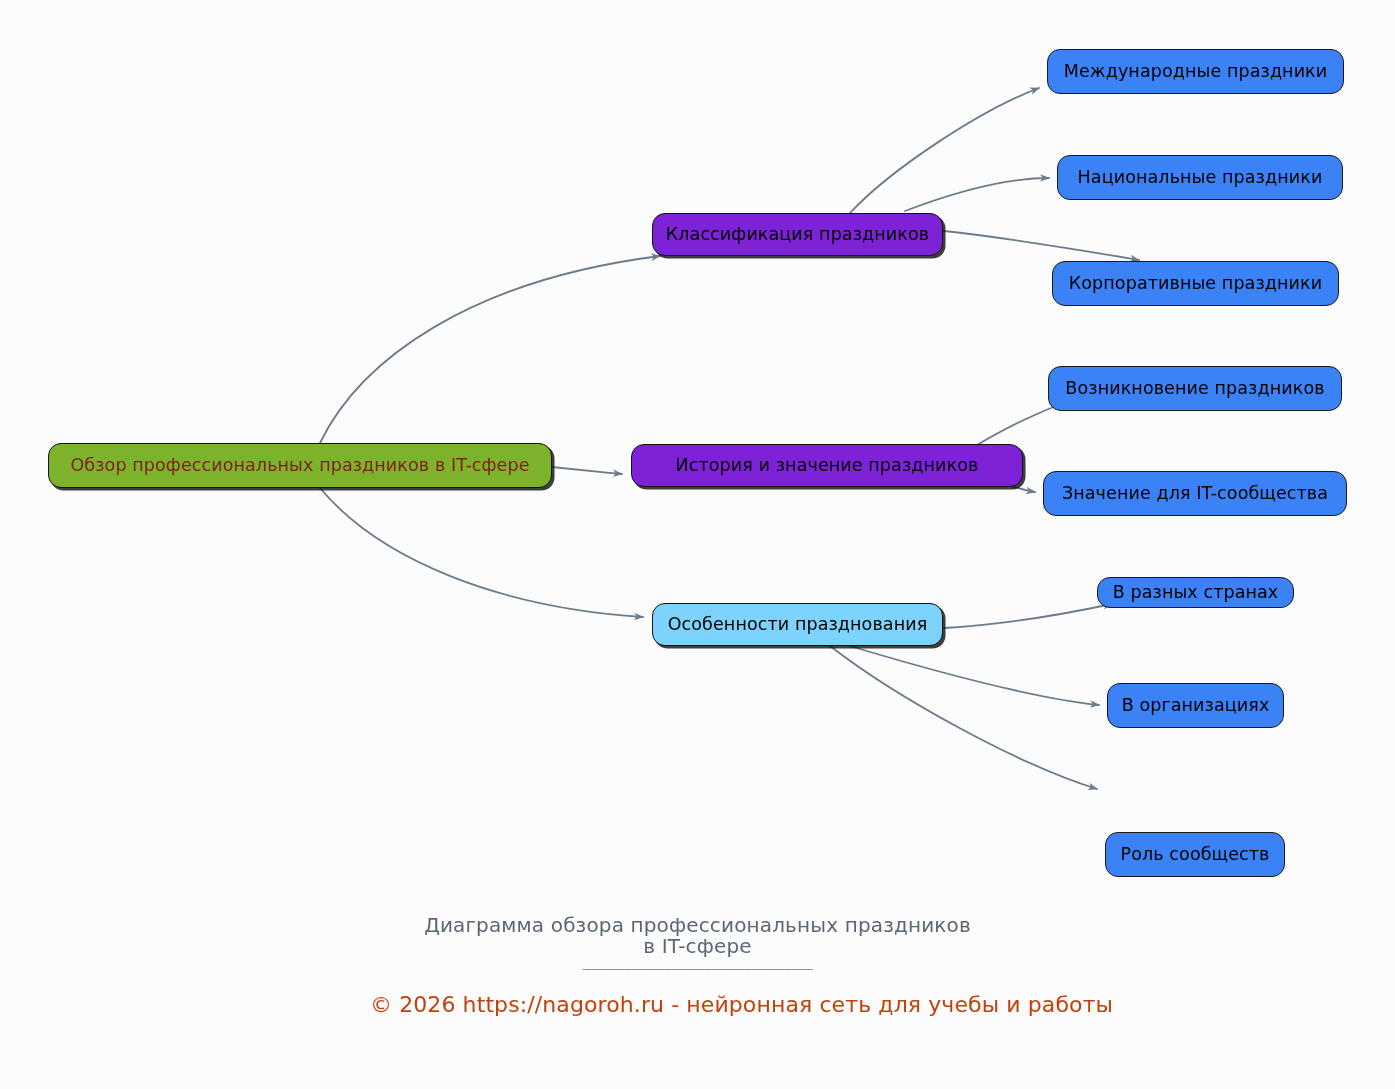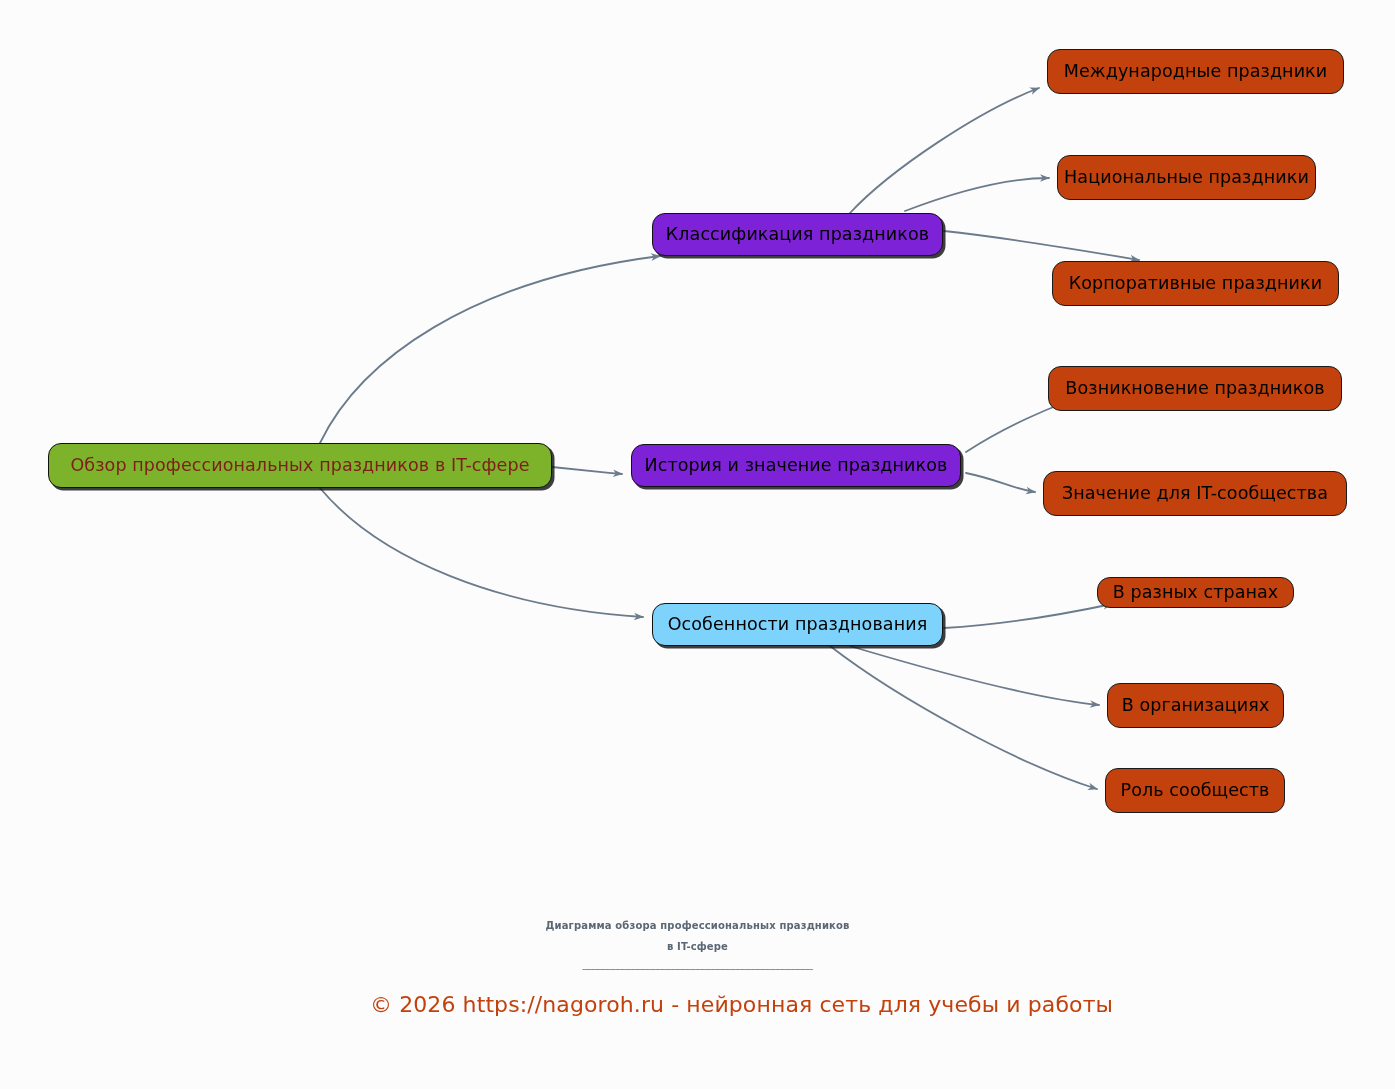--- a/index.html
+++ b/index.html
@@ -43,34 +43,34 @@
     box-shadow: 2.5px 2.5px 0 rgba(20,20,20,0.82);
     border-radius: 13px;
   }
   .node-branch {
     background: #7d22d6;
     border: 1.4px solid #111111;
     box-shadow: 2.5px 2.5px 0 rgba(20,20,20,0.82);
     border-radius: 13px;
   }
   .node-leaf {
-    background: #c2410c;
+    background: #3b82f6;
     border: 1.6px solid #1a1a1a;
     border-radius: 13px;
   }
   .footer {
     position: absolute;
     left: 0;
     width: 1395px;
     text-align: center;
   }
   .footer-title {
     top: 915px;
-    font-size: 10px;
-    font-weight: bold;
+    font-size: 20px;
+    font-weight: normal;
     color: #5b6775;
     line-height: 21px;
     letter-spacing: 0.15px;
   }
   .footer-rule {
     top: 957px;
     font-size: 11px;
     color: #6b7785;
     letter-spacing: -0.5px;
     overflow: hidden;
@@ -107,31 +107,31 @@
         <path d="M 944 628 C 1000 625, 1060 615, 1112 604"></path>
         <path d="M 850 646 C 930 670, 1030 698, 1099 705"></path>
         <path d="M 830 646 C 900 700, 1020 765, 1097 789"></path>
       </g>
   </svg>
 
   <div class="node node-root" style="left: 48px; top: 443px; width: 504px; height: 45px; background: rgb(124, 179, 42); color: #7f1d1d;">Обзор профессиональных праздников в IT-сфере</div>
 
   <div class="node node-branch" style="left: 652px; top: 213px; width: 291px; height: 43px; background: rgb(125, 34, 214); color: rgb(0, 0, 0);">Классификация праздников</div>
   <div class="node node-leaf" style="left: 1047px; top: 49px; width: 297px; height: 45px;">Международные праздники</div>
-  <div class="node node-leaf" style="left: 1057px; top: 155px; width: 259px; height: 45px;">Национальные праздники</div>
+  <div class="node node-leaf" style="left: 1057px; top: 155px; width: 286px; height: 45px;">Национальные праздники</div>
   <div class="node node-leaf" style="left: 1052px; top: 261px; width: 287px; height: 45px;">Корпоративные праздники</div>
 
-  <div class="node node-branch" style="left: 631px; top: 444px; width: 330px; height: 43px; background: rgb(125, 34, 214); color: rgb(0, 0, 0);">История и значение праздников</div>
+  <div class="node node-branch" style="left: 631px; top: 444px; width: 392px; height: 43px; background: rgb(125, 34, 214); color: rgb(0, 0, 0);">История и значение праздников</div>
   <div class="node node-leaf" style="left: 1048px; top: 366px; width: 294px; height: 45px;">Возникновение праздников</div>
   <div class="node node-leaf" style="left: 1043px; top: 471px; width: 304px; height: 45px;">Значение для IT-сообщества</div>
 
   <div class="node node-branch" style="left: 652px; top: 603px; width: 291px; height: 43px; background: #7dd3fc; color: rgb(0, 0, 0);">Особенности празднования</div>
   <div class="node node-leaf" style="left: 1097px; top: 577px; width: 197px; height: 31px;">В разных странах</div>
   <div class="node node-leaf" style="left: 1107px; top: 683px; width: 177px; height: 45px;">В организациях</div>
-  <div class="node node-leaf" style="left: 1105px; top: 768px; width: 180px; height: 45px;">Роль сообществ</div>
+  <div class="node node-leaf" style="left: 1105px; top: 832px; width: 180px; height: 45px;">Роль сообществ</div>
 
   <div class="footer footer-title">
     <span>Диаграмма обзора профессиональных праздников</span><br>
     <span>в IT-сфере</span>
   </div>
   <div class="footer footer-rule">______________________________________________</div>
   <div class="footer footer-copy">© 2026 https://nagoroh.ru - нейронная сеть для учебы и работы</div>
 
 </div>
 

